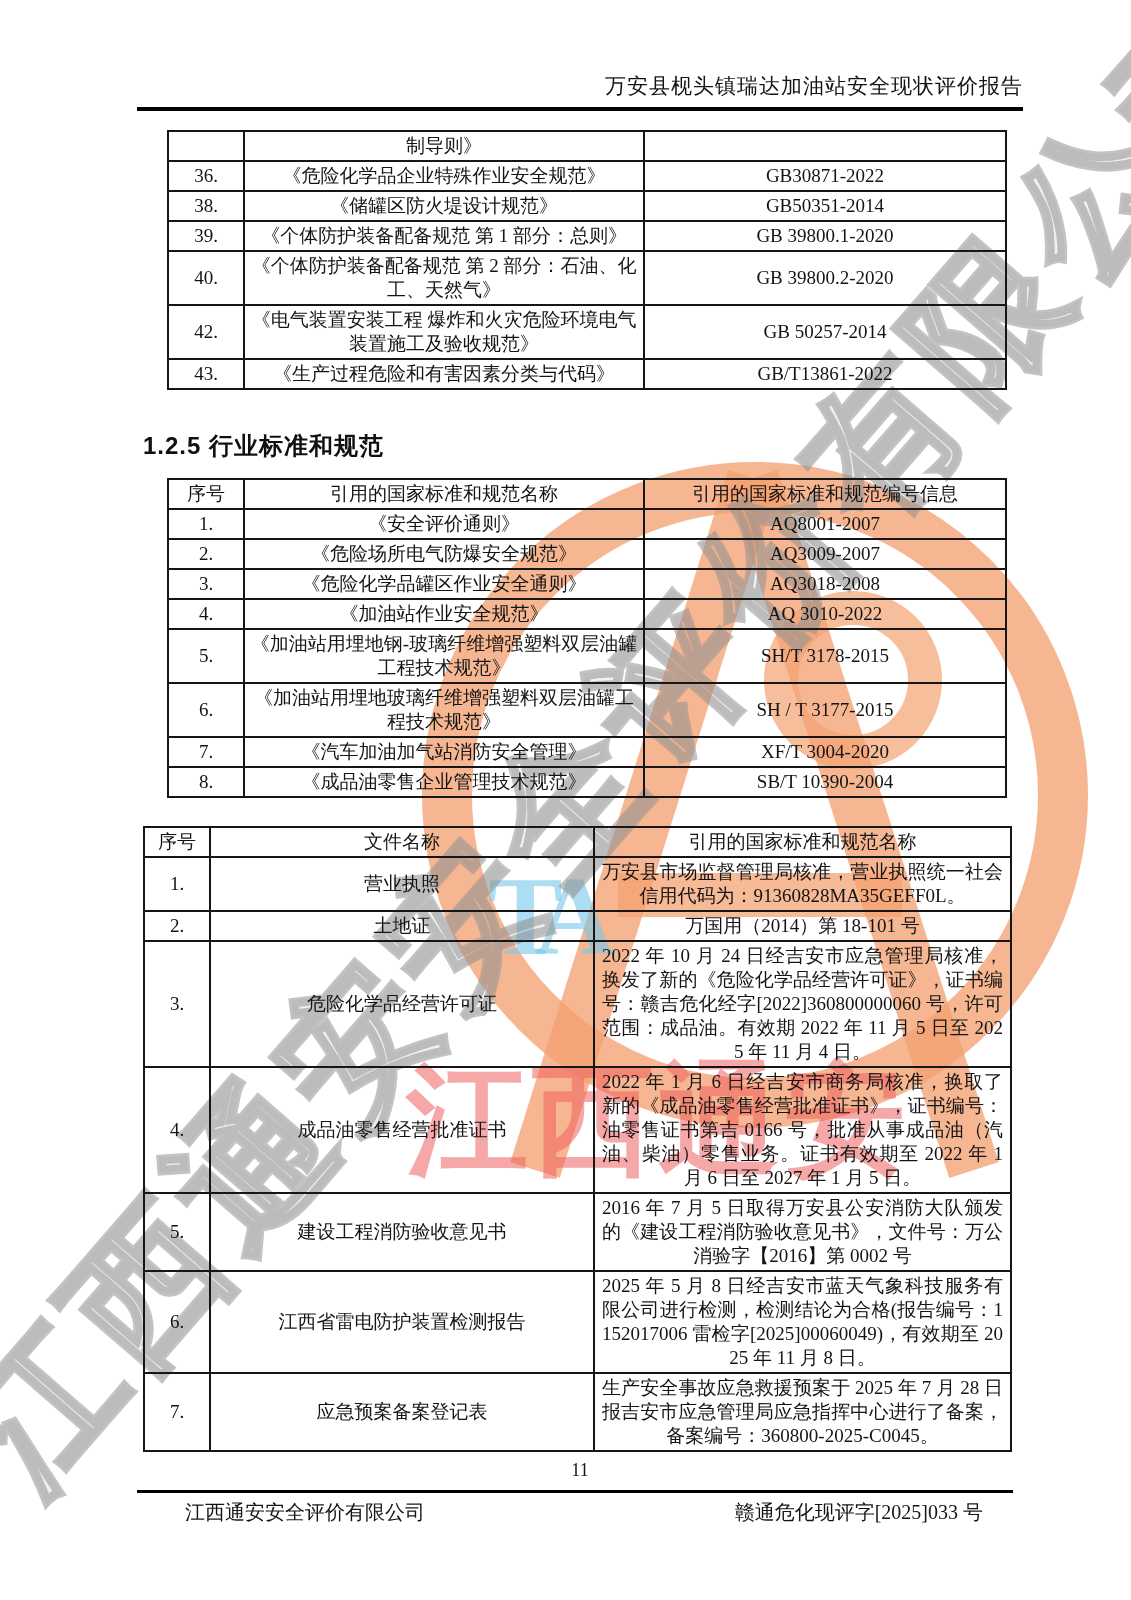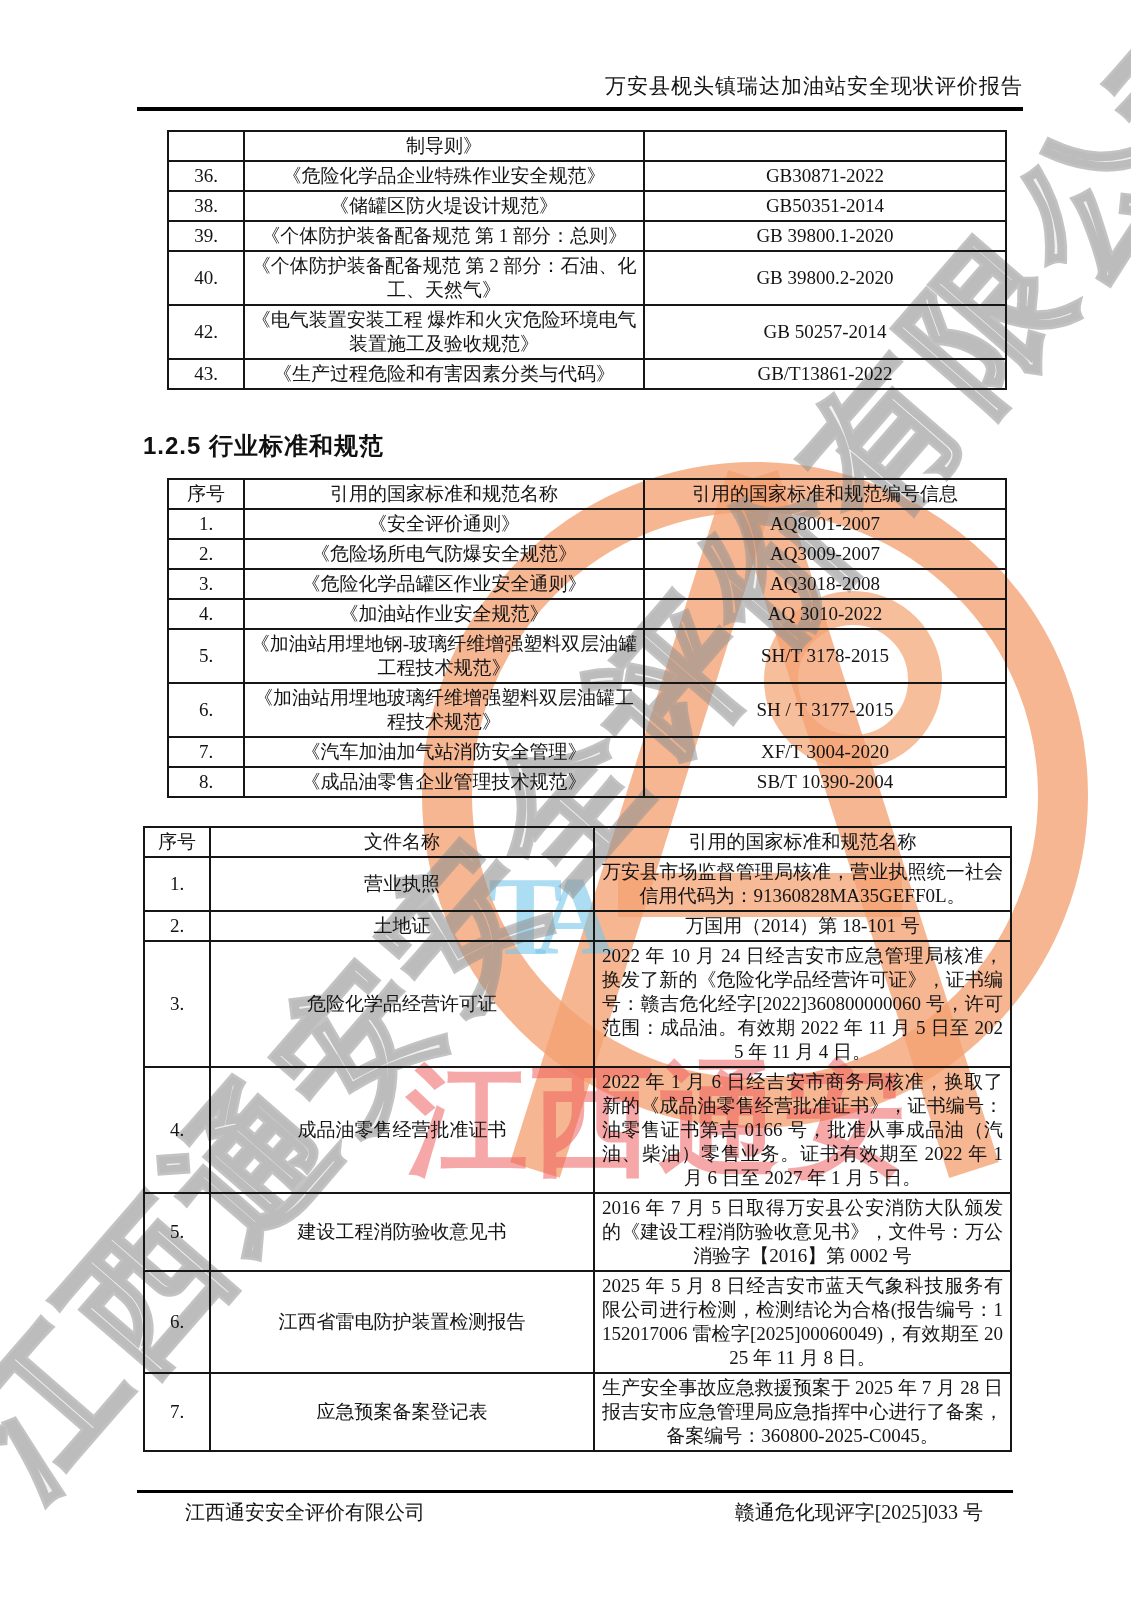--- a/index.html
+++ b/index.html
@@ -242,20 +242,21 @@
             <td class="col2">2025 年 5 月 8 日经吉安市蓝天气象科技服务有限公司进行检测，检测结论为合格(报告编号：1152017006 雷检字[2025]00060049)，有效期至 2025 年 11 月 8 日。</td>
           </tr>
           <tr>
             <td class="col0">7.</td>
             <td class="col1">应急预案备案登记表</td>
             <td class="col2">生产安全事故应急救援预案于 2025 年 7 月 28 日报吉安市应急管理局应急指挥中心进行了备案，备案编号：360800-2025-C0045。</td>
           </tr>
         </tbody>
     </table>
 
+    <div class="page-num">11</div>
     <div class="ftr-rule"></div>
     <div class="ftr-row">
       <span>江西通安安全评价有限公司</span>
       <span>赣通危化现评字[2025]033 号</span>
     </div>
 
   </div>
 </div>
 
 </body></html>

